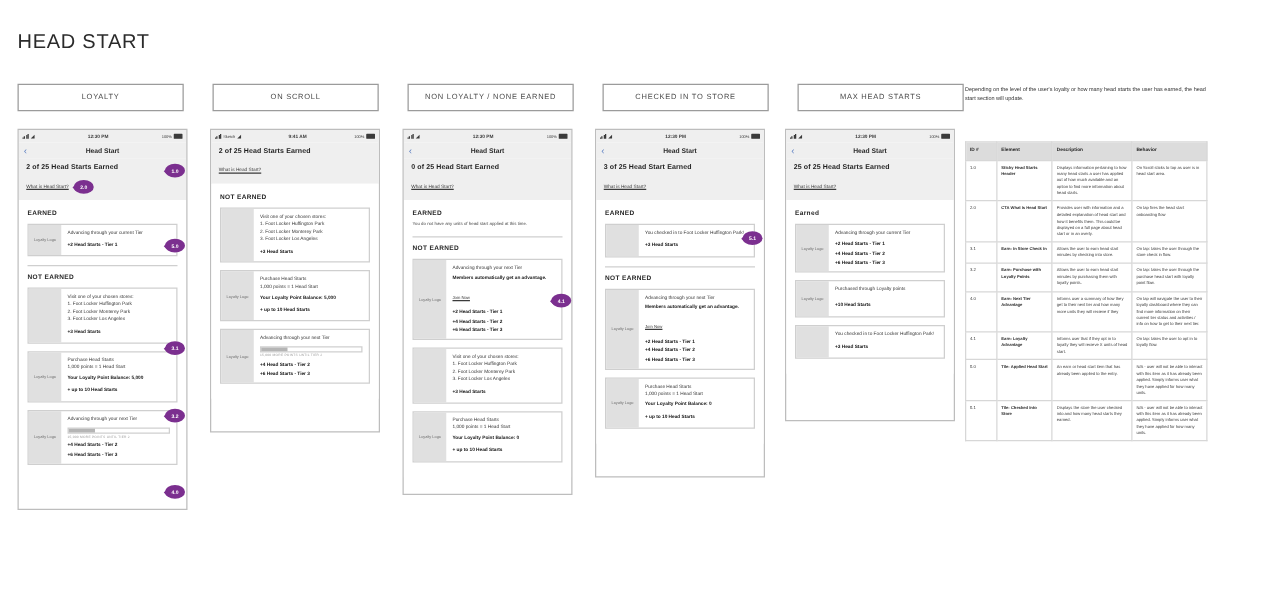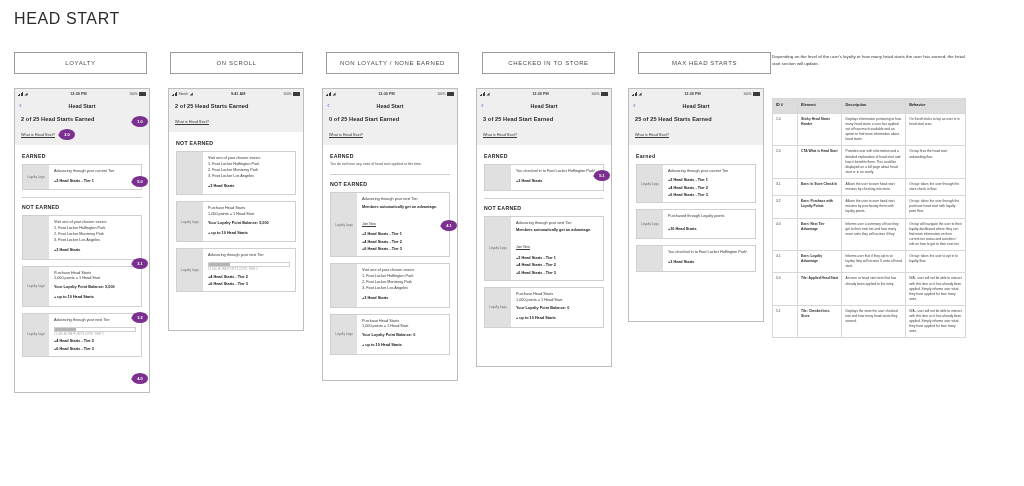--- a/index.html
+++ b/index.html
@@ -3,21 +3,21 @@
 <meta charset="utf-8">
 <style>
   * { box-sizing: border-box; }
   html, body {
     margin: 0; padding: 0;
     width: 1024px; height: 486px;
     background: #ffffff;
     font-family: "Liberation Sans", sans-serif;
     overflow: hidden;
   }
-  .page { position: relative; width: 1024px; height: 374px; }
+  .page { position: relative; width: 1024px; height: 374px; margin-top: 15px; }
 
   
   .page-title {
     position: absolute; left: 14px; top: 10px;
     font-size: 16px; letter-spacing: .6px; color: #2b2b2b; font-weight: 400;
   }
 
   
   .tabs { position: absolute; left: 14px; top: 52px; display: flex; gap: 23px; }
   .tab {

